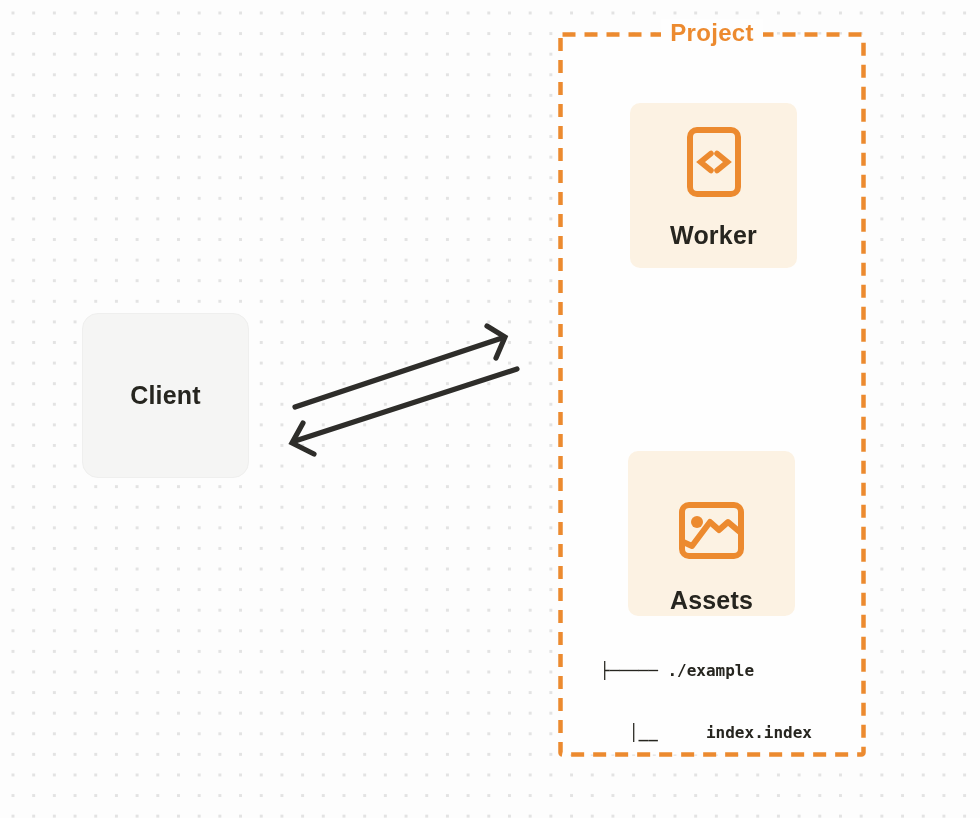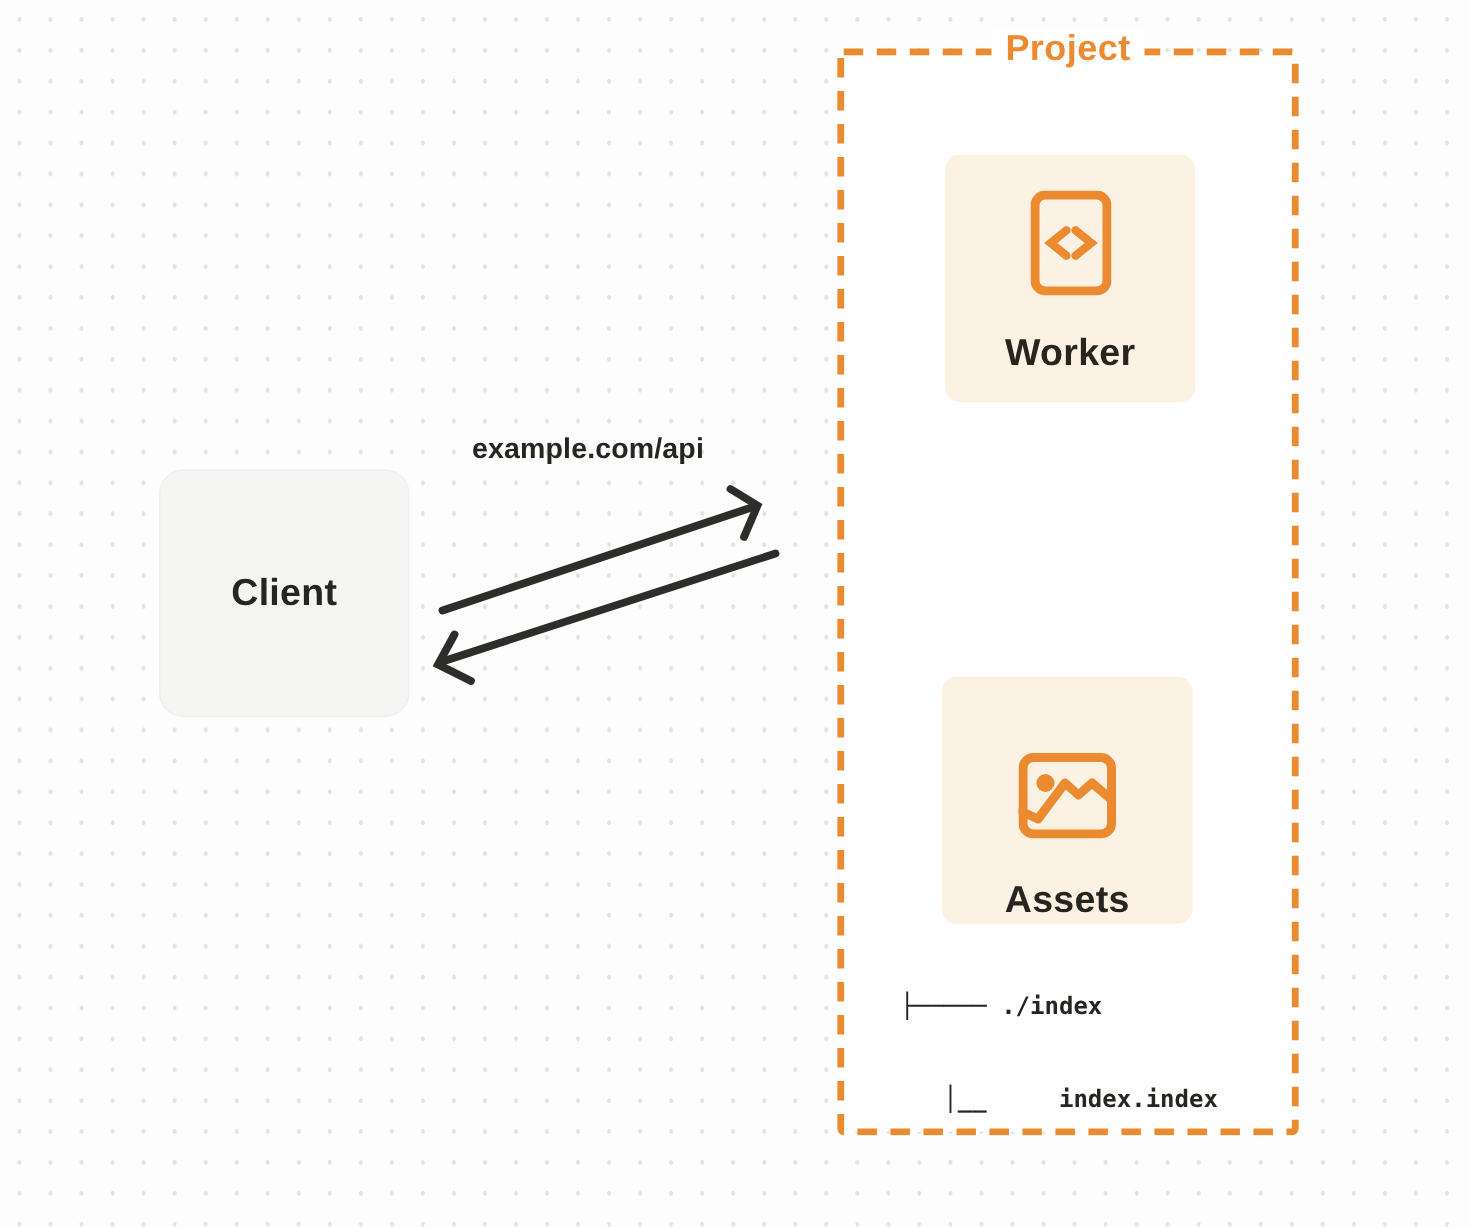--- a/index.html
+++ b/index.html
@@ -65,21 +65,21 @@
   }
   .icon-stroke{stroke:var(--accent-orange);fill:none;}
   .icon-fill{fill:var(--accent-orange);}
   
   .client-card{
     left:82px;top:313px;width:167px;height:165px;
     background:var(--client-background);
     border:1px solid #EFEFEE;
     border-radius:16px;
     box-sizing:border-box;
-    display:flex;align-items:center;justify-content:center;margin-left:24px;
+    display:flex;align-items:center;justify-content:center;
   }
   .client-card .card-label{font-size:25px;}
   
   .arrows-svg{left:0;top:0;width:980px;height:818px;pointer-events:none;}
   .arrows-svg path{
     stroke:var(--arrow);
     stroke-width:5.2;
     fill:none;
     stroke-linecap:round;
     stroke-linejoin:miter;
@@ -126,35 +126,34 @@
   <div class="abs card assets-card">
     <svg width="65" height="57" viewBox="0 0 65 57" xmlns="http://www.w3.org/2000/svg">
       <path class="icon-stroke" d="M2 39 L13 44 L31 20 L40 28 L49 20 L62 31" stroke-width="6" stroke-linecap="round" stroke-linejoin="round"></path>
       <circle class="icon-fill" cx="18" cy="20" r="6"></circle>
       <rect class="icon-stroke" x="3" y="3" width="59" height="51" rx="7" stroke-width="6"></rect>
     </svg>
     <div class="card-label">Assets</div>
   </div>
 
   <div class="abs file-tree">
-    <div>├───── ./index</div>
+    <div>├───── ./example</div>
     <div>   │__     index.index</div>
     
   </div>
 
   <div class="abs client-card">
     <div class="card-label">Client</div>
   </div>
 
   <svg class="abs arrows-svg" viewBox="0 0 980 818" xmlns="http://www.w3.org/2000/svg">
     <g>
       <path d="M295 407 L502 338"></path>
       <path d="M487 326 L505 337 L496 358"></path>
     </g>
     <g>
       <path d="M517 369 L295 441"></path>
       <path d="M303 423 L292 443 L314 454"></path>
     </g>
   </svg>
 
-  <div class="abs request-url">example.com/api</div>
 
 </div>
 
 </body></html>

